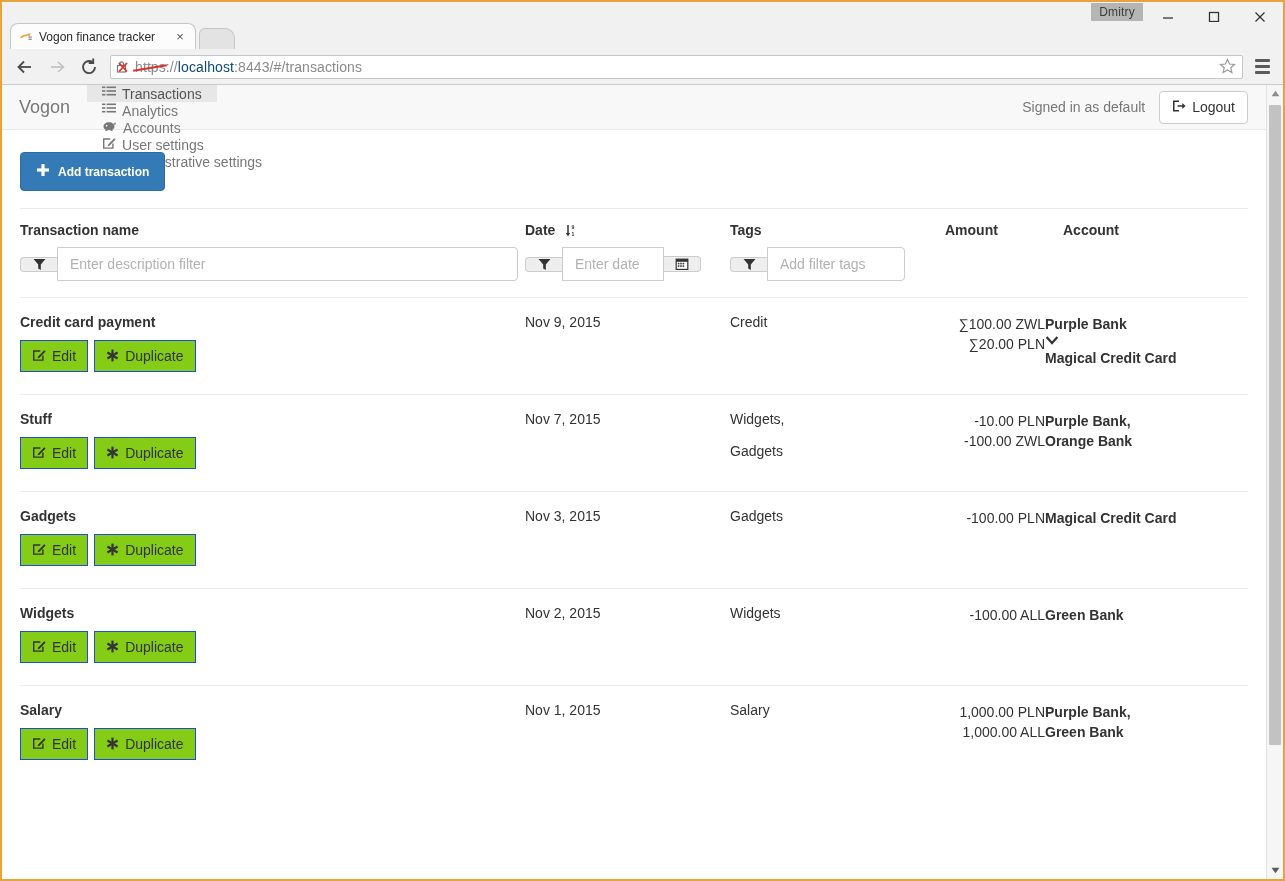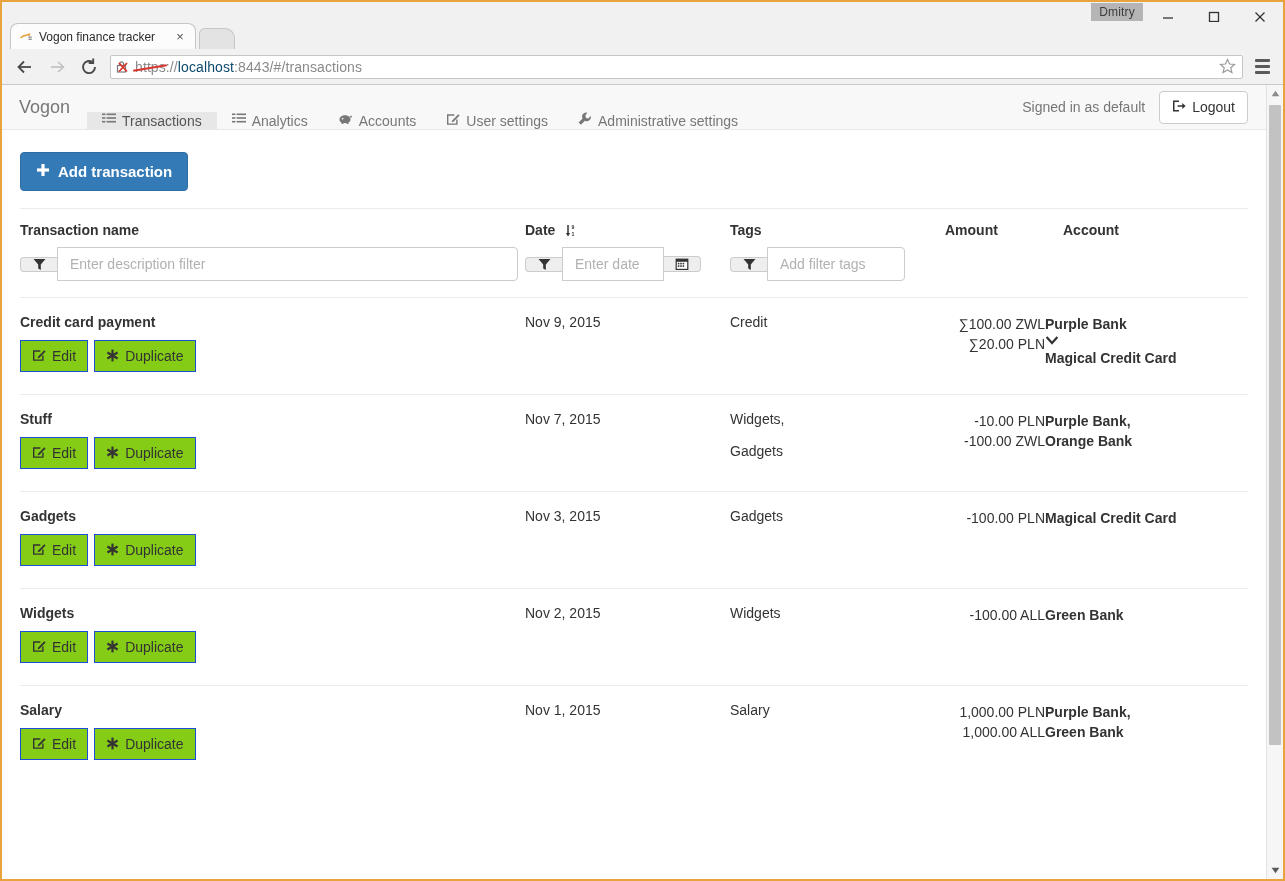--- a/index.html
+++ b/index.html
@@ -90,42 +90,42 @@
   .page{flex:1;overflow:hidden;position:relative;background:#fff;}
   
   .appnav{
     height:45px;background:#f8f8f8;border-bottom:1px solid #e7e7e7;
     display:flex;align-items:stretch;box-sizing:border-box;
   }
   .brand{
     display:flex;align-items:center;padding:0 17px;
     font-size:18px;color:#777;
   }
-  .navlinks{display:flex;align-items:flex-end;}
+  .navlinks{display:flex;align-items:flex-start;flex-direction:column;}
   .navlink{
     display:flex;align-items:center;gap:6px;padding:0 15px;
     font-size:14px;color:#777;white-space:nowrap;
   }
   .navlink.active{background:#e7e7e7;color:#555;}
   .navright{
     margin-left:auto;display:flex;align-items:center;gap:14px;padding-right:18px;
   }
   .signed{font-size:14px;color:#777;}
   .logout{
     display:flex;align-items:center;gap:6px;
     border:1px solid #ccc;border-radius:4px;background:#fff;
     font-size:14px;color:#333;padding:7px 12px;
   }
   
   .content{padding:0 18px;}
   .topbar{padding:22px 0 17px 0;border-bottom:1px solid #eceaea;}
   .btn-primary{
-    display:inline-flex;align-items:flex-start;gap:8px;
+    display:inline-flex;align-items:center;gap:8px;
     background:#337ab7;border:1px solid #2e6da4;border-radius:4px;
-    color:#fff;font-size:15px;font-weight:bold;padding:10px 15px;
+    color:#fff;font-size:12px;font-weight:bold;padding:10px 15px;
   }
   
   table.tx{width:100%;border-collapse:collapse;table-layout:fixed;}
   table.tx th{
     font-size:14px;font-weight:bold;color:#333;text-align:left;
     padding:13px 0 0 0;vertical-align:top;
   }
   .col-name{width:505px;}
   .col-date{width:205px;}
   .col-tags{width:215px;}

